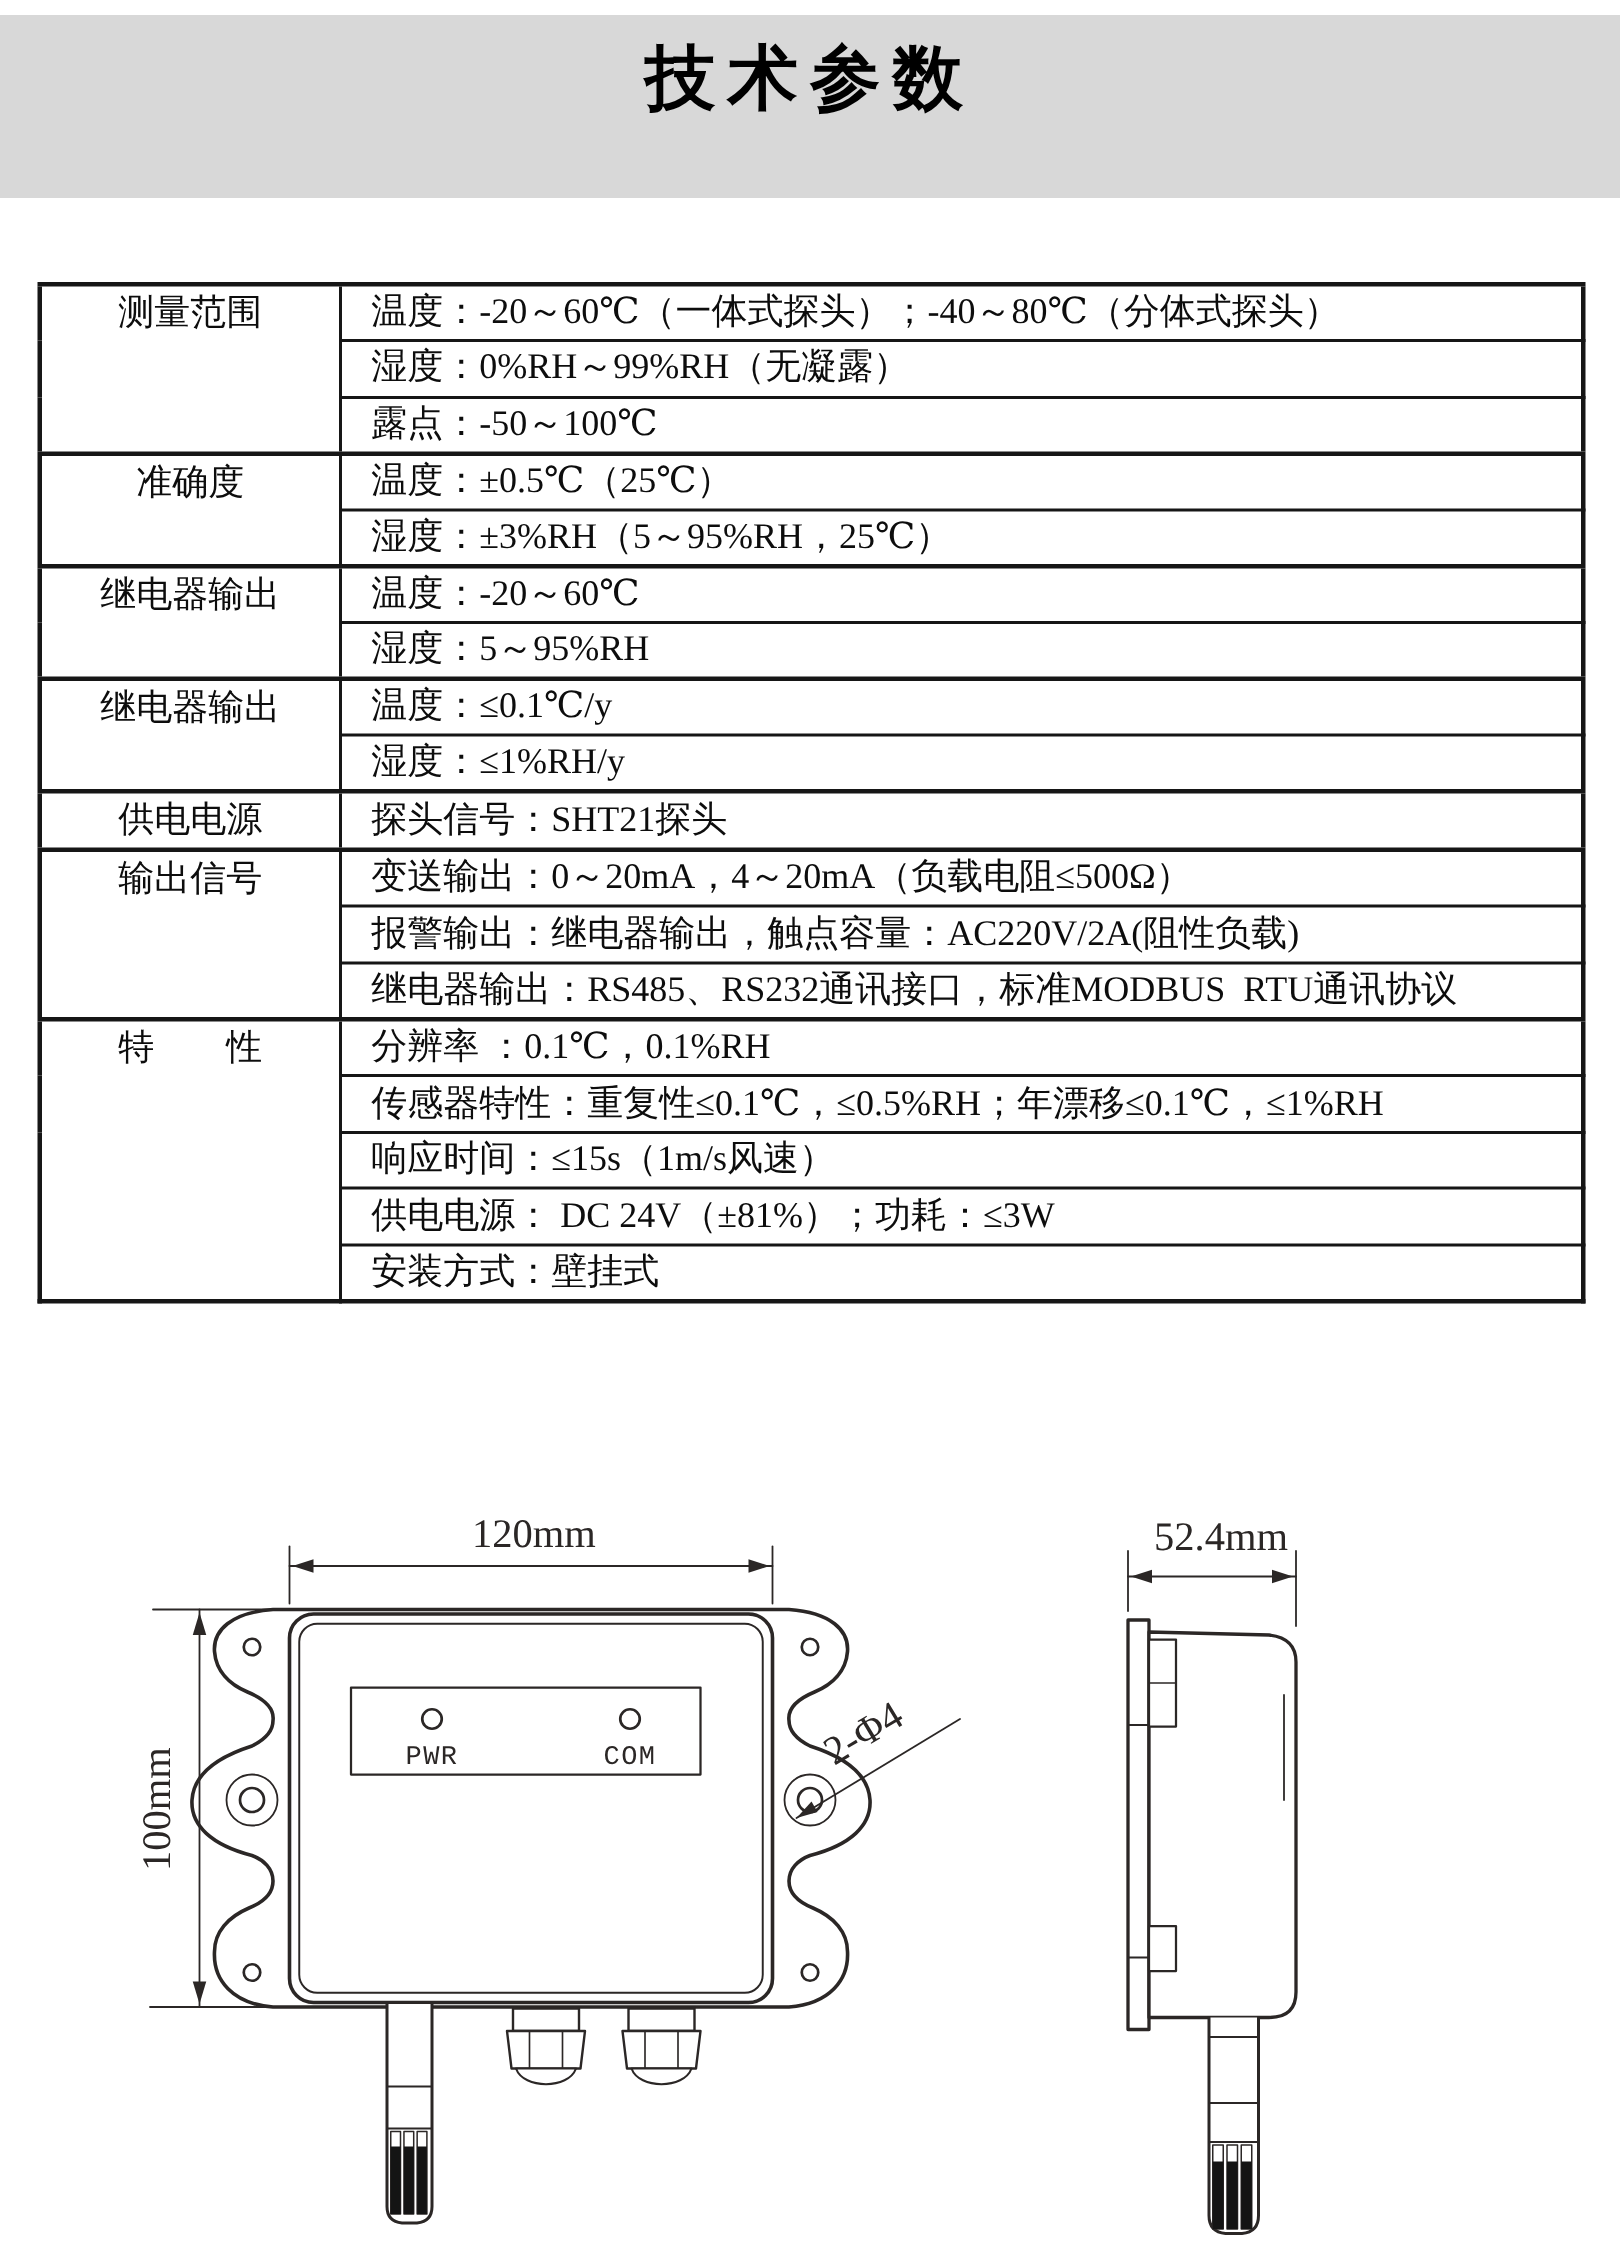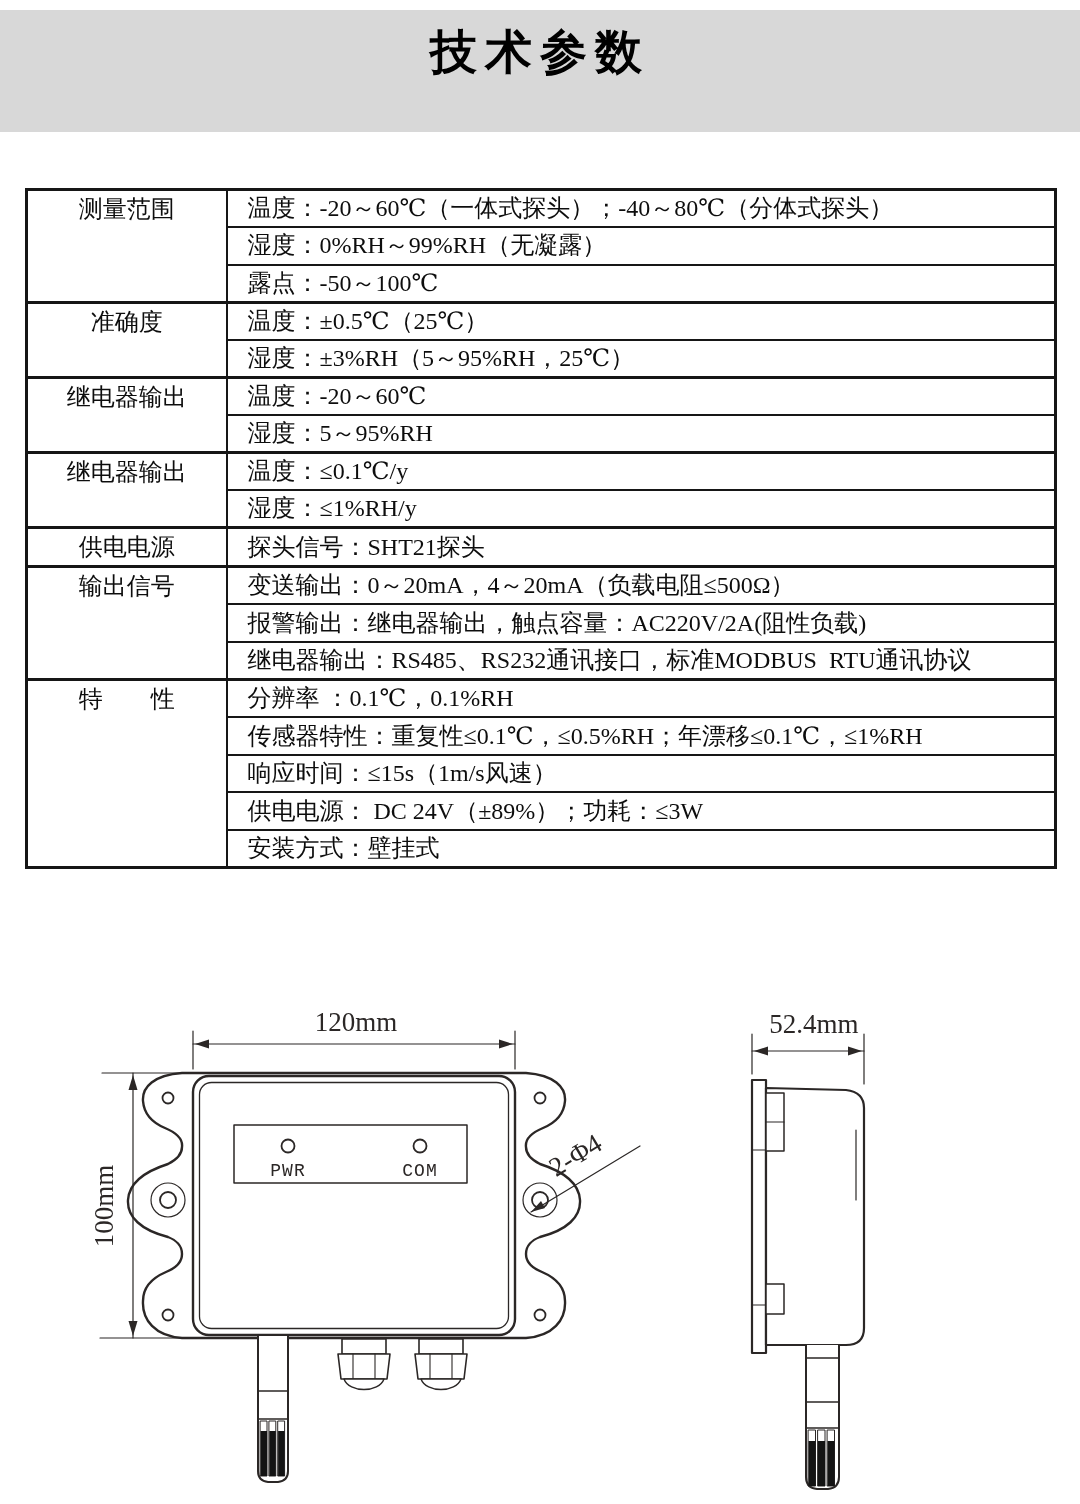--- a/index.html
+++ b/index.html
@@ -92,21 +92,21 @@
         <th rowspan="5">特　　性</th>
         <td>分辨率 ：0.1℃，0.1%RH</td>
         </tr>
       <tr>
           <td>传感器特性：重复性≤0.1℃，≤0.5%RH；年漂移≤0.1℃，≤1%RH</td>
         </tr>
       <tr>
           <td>响应时间：≤15s（1m/s风速）</td>
         </tr>
       <tr>
-          <td>供电电源： DC 24V（±89%）；功耗：≤3W</td>
+          <td>供电电源： DC 24V（±81%）；功耗：≤3W</td>
         </tr>
       <tr>
           <td>安装方式：壁挂式</td>
         </tr>
     </tbody>
   </table>
 
   <svg class="draw" width="1080" height="554" viewBox="0 950 1080 554">
 
     <g stroke="#2b2726" fill="none" stroke-linejoin="round" stroke-linecap="round">

